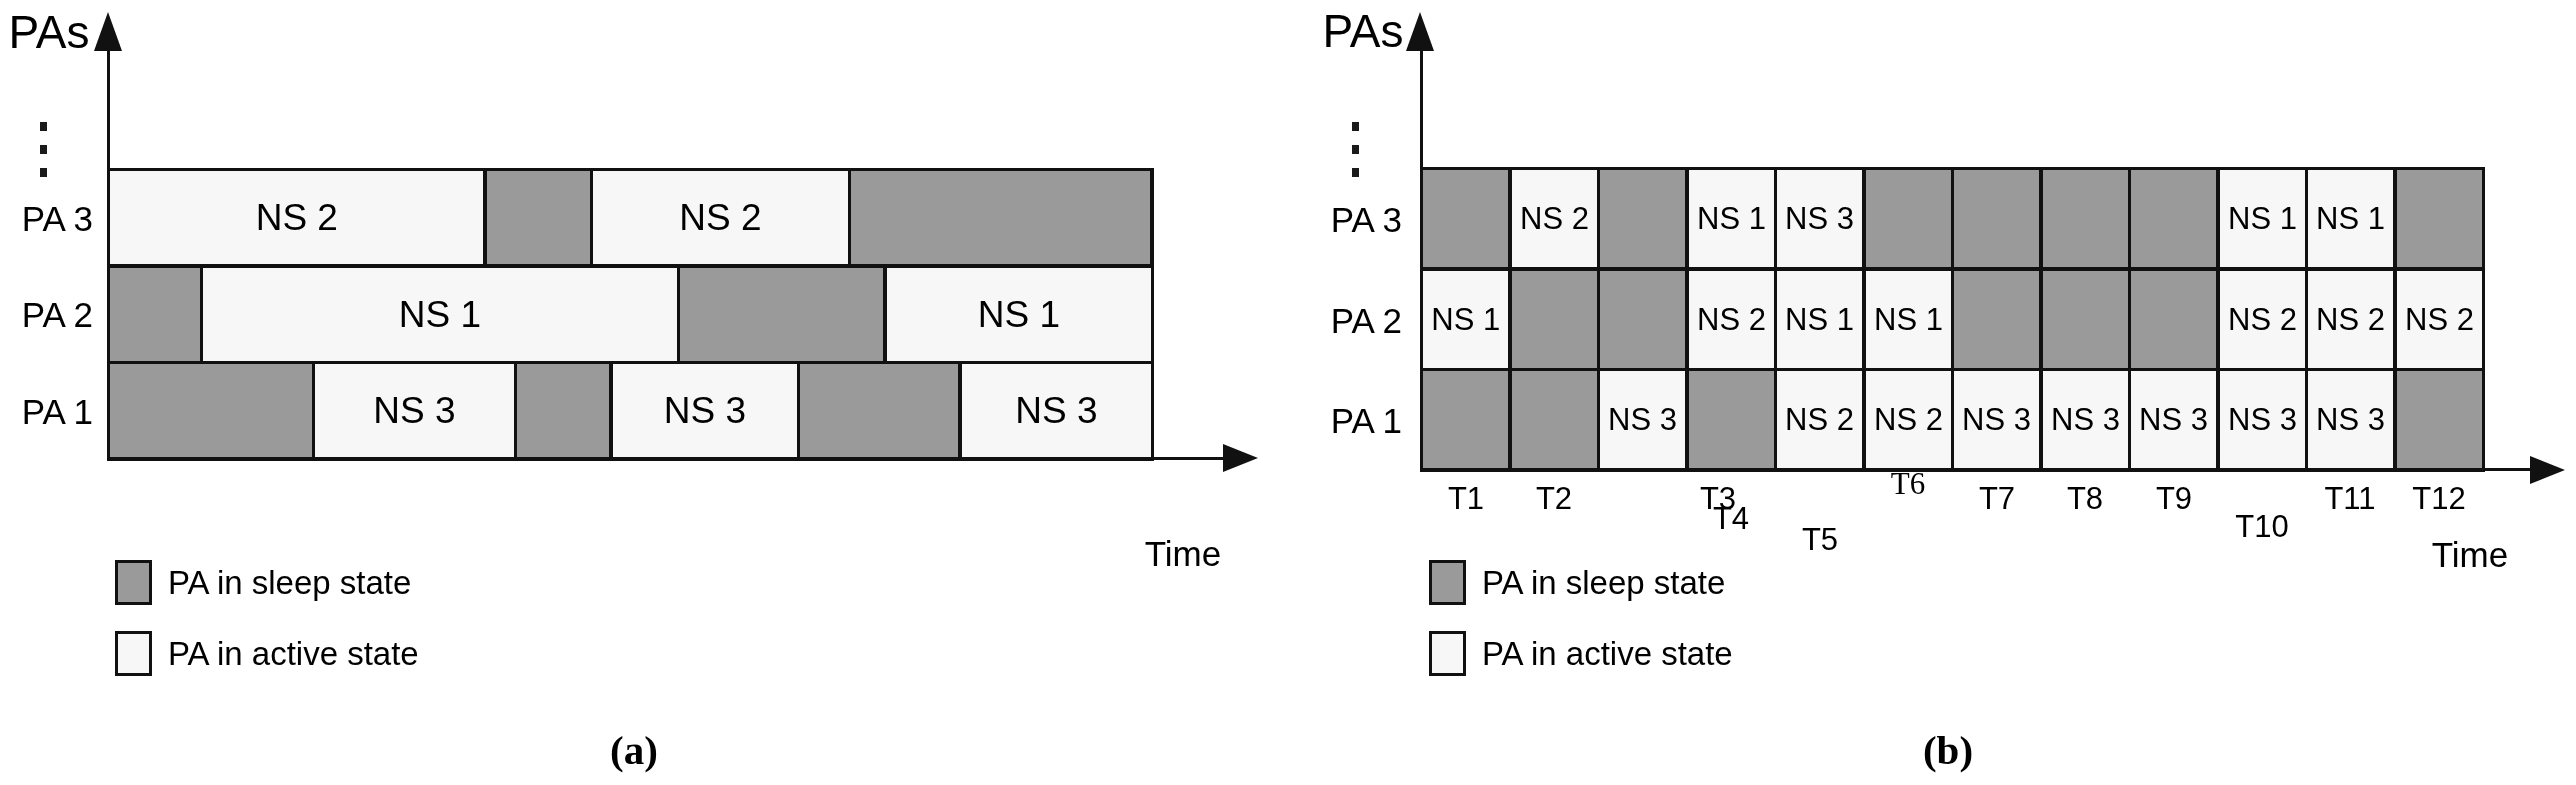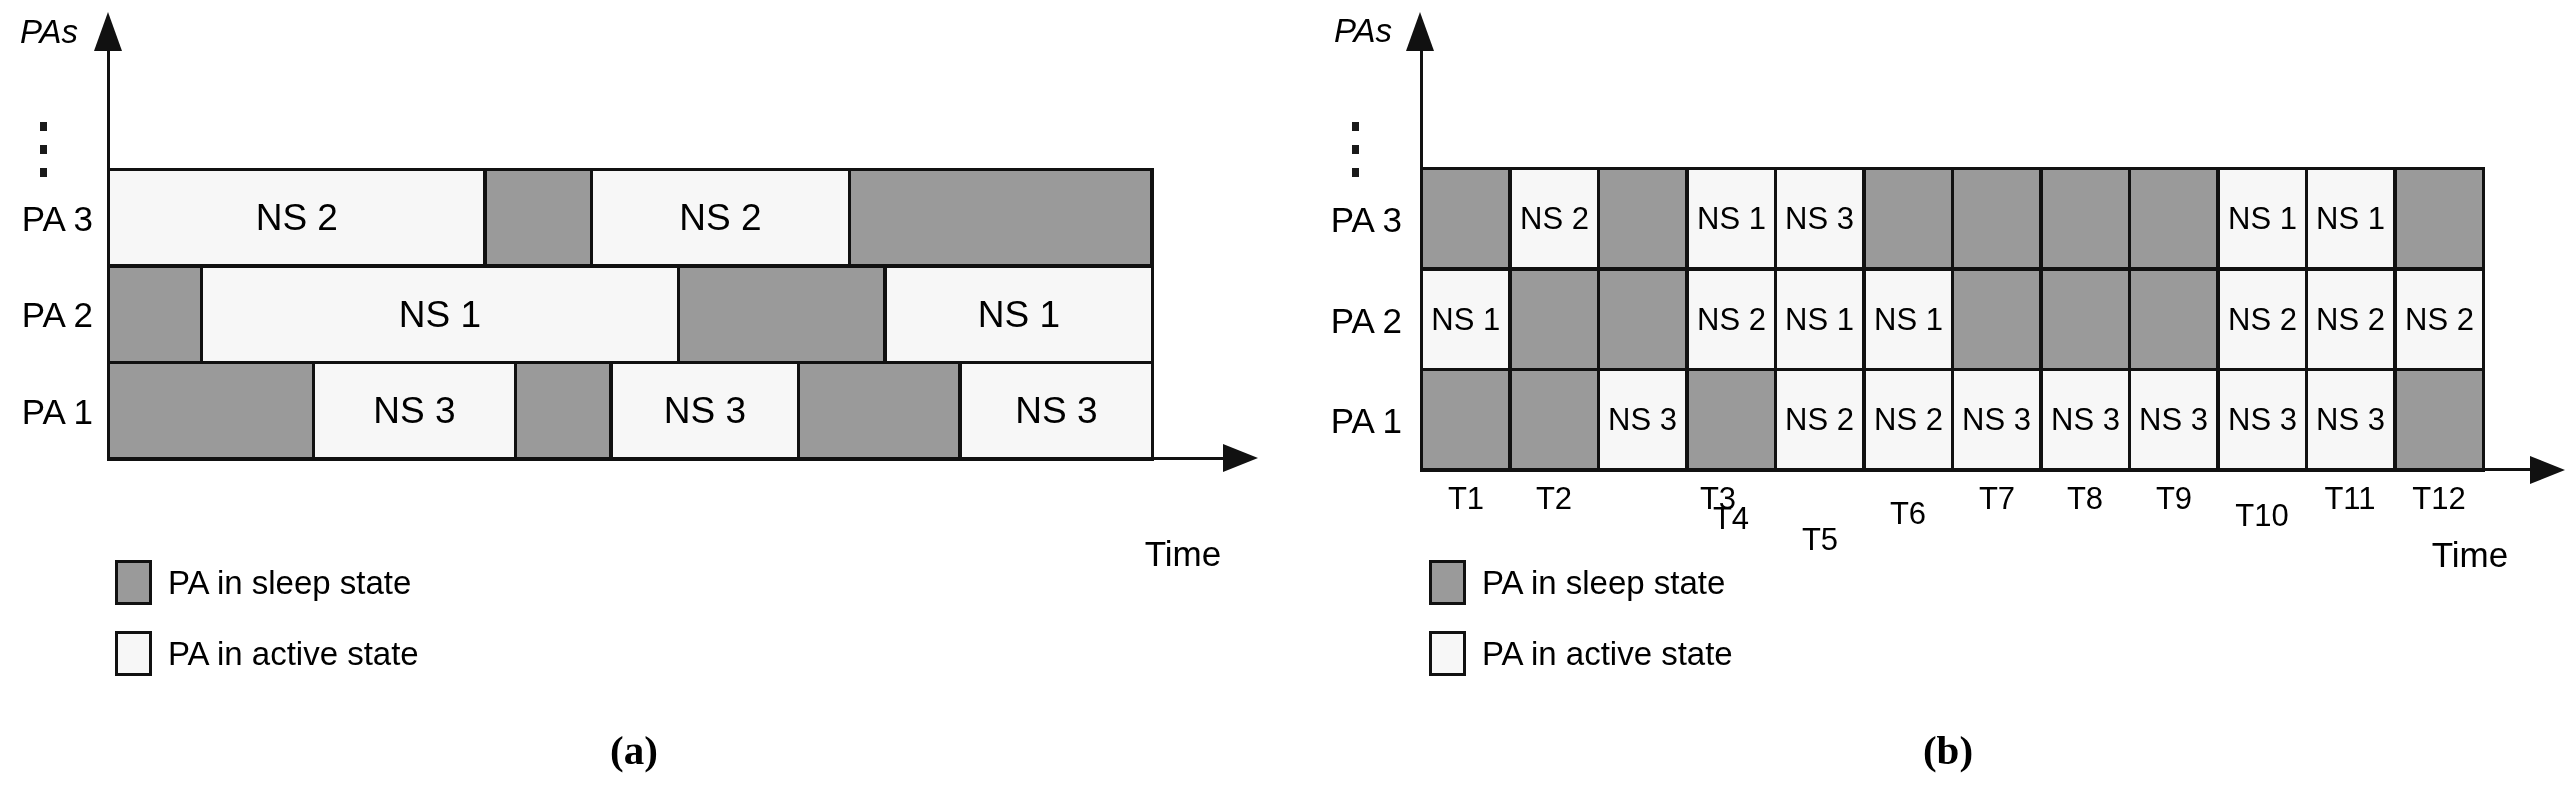--- a/index.html
+++ b/index.html
@@ -9,21 +9,21 @@
     font-family:"Liberation Sans", sans-serif;
   }
   .axis-line-y{position:absolute;width:3.3px;background:var(--line);}
   .axis-line-x{position:absolute;height:3.3px;background:var(--line);}
   .arrow-up{position:absolute;width:0;height:0;
     border-left:14.6px solid transparent;border-right:14.6px solid transparent;
     border-bottom:39px solid var(--line);}
   .arrow-right{position:absolute;width:0;height:0;
     border-top:14.6px solid transparent;border-bottom:14.6px solid transparent;
     border-left:35px solid var(--line);}
-  .pas-label{position:absolute;font-size:33px;transform:translate(-50%,-50%);font-style:italic;}
+  .pas-label{position:absolute;font-size:46px;transform:translate(-50%,-50%);}
   .time-label{position:absolute;font-size:35px;transform:translate(-50%,-50%);}
   .vdots{position:absolute;display:flex;flex-direction:column;gap:14.6px;}
   .vdots span{width:7.3px;height:8.6px;background:#1a1a1a;}
   .chart{position:absolute;background:var(--line);}
   .seg{position:absolute;display:flex;align-items:center;justify-content:center;}
   .seg.sleep{background:var(--sleep);}
   .seg.active{background:var(--active);text-align:right;}
   .seg span{white-space:nowrap;}
   .row-label{position:absolute;text-align:right;font-size:35px;line-height:39px;}
   .tick{position:absolute;font-size:31px;line-height:36px;transform:translateX(-50%);}
@@ -182,25 +182,25 @@
   </div>
 
 <div class="axis-line-x" style="left:1420px;top:468px;width:1112px"></div>
 <div class="arrow-right" style="left:2530px;top:456px"></div>
 <div id="ticks-b">
     <div class="tick" style="left: 1466px; top: 481px;">T1</div>
     <div class="tick" style="left: 1554px; top: 481px;">T2</div>
     <div class="tick" style="left: 1718px; top: 481px;">T3</div>
     <div class="tick" style="left: 1731px; top: 481px; margin-top: 20px;">T4</div>
     <div class="tick" style="left: 1820px; top: 481px; margin-top: 41px;">T5</div>
-    <div class="tick" style="left: 1908px; top: 496px;">T6</div>
+    <div class="tick" style="left: 1908px; top: 466px; font-family: Liberation Serif, serif;">T6</div>
     <div class="tick" style="left: 1997px; top: 481px;">T7</div>
     <div class="tick" style="left: 2085px; top: 481px; text-align: right;">T8</div>
     <div class="tick" style="left: 2174px; top: 481px;">T9</div>
-    <div class="tick" style="left: 2262px; top: 498px;">T10</div>
+    <div class="tick" style="left: 2262px; top: 509px;">T10</div>
     <div class="tick" style="left: 2350px; top: 481px;">T11</div>
     <div class="tick" style="left: 2439px; top: 481px;">T12</div>
   </div>
 <div class="time-label" style="left:2470px;top:555px">Time</div>
 
 <div class="legend-item" style="left:1429px;top:560px">
   <div class="legend-swatch sleep"></div>
   <div class="legend-label">PA in sleep state</div>
 </div>
 <div class="legend-item" style="left:1429px;top:631px">

